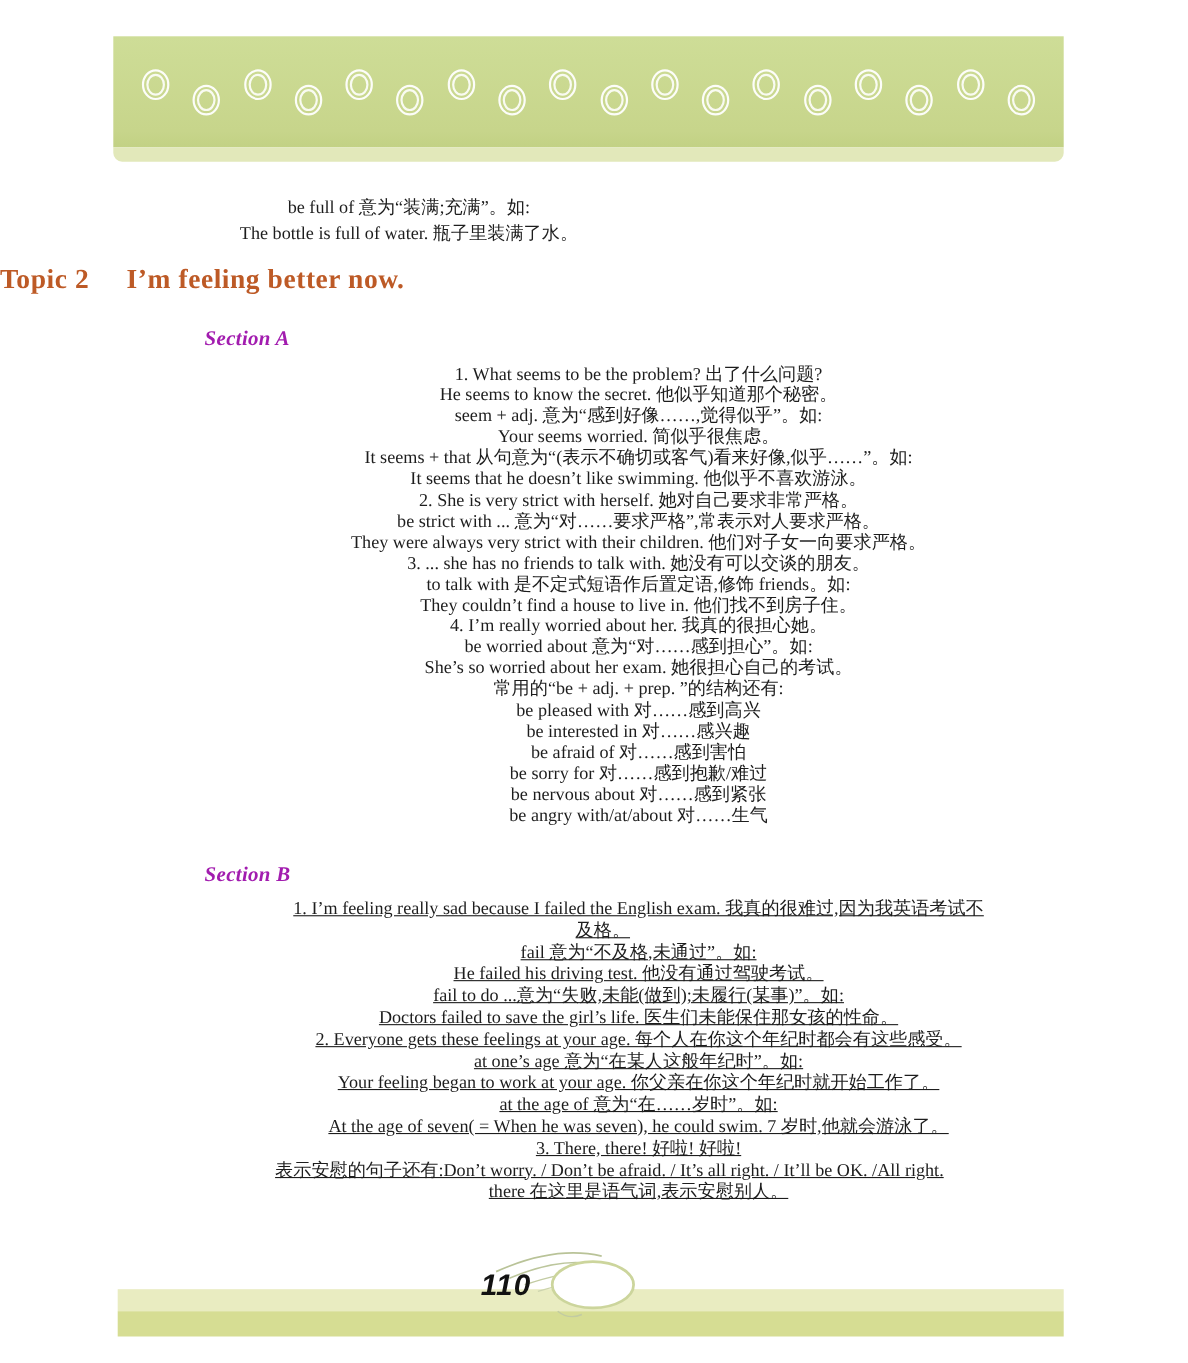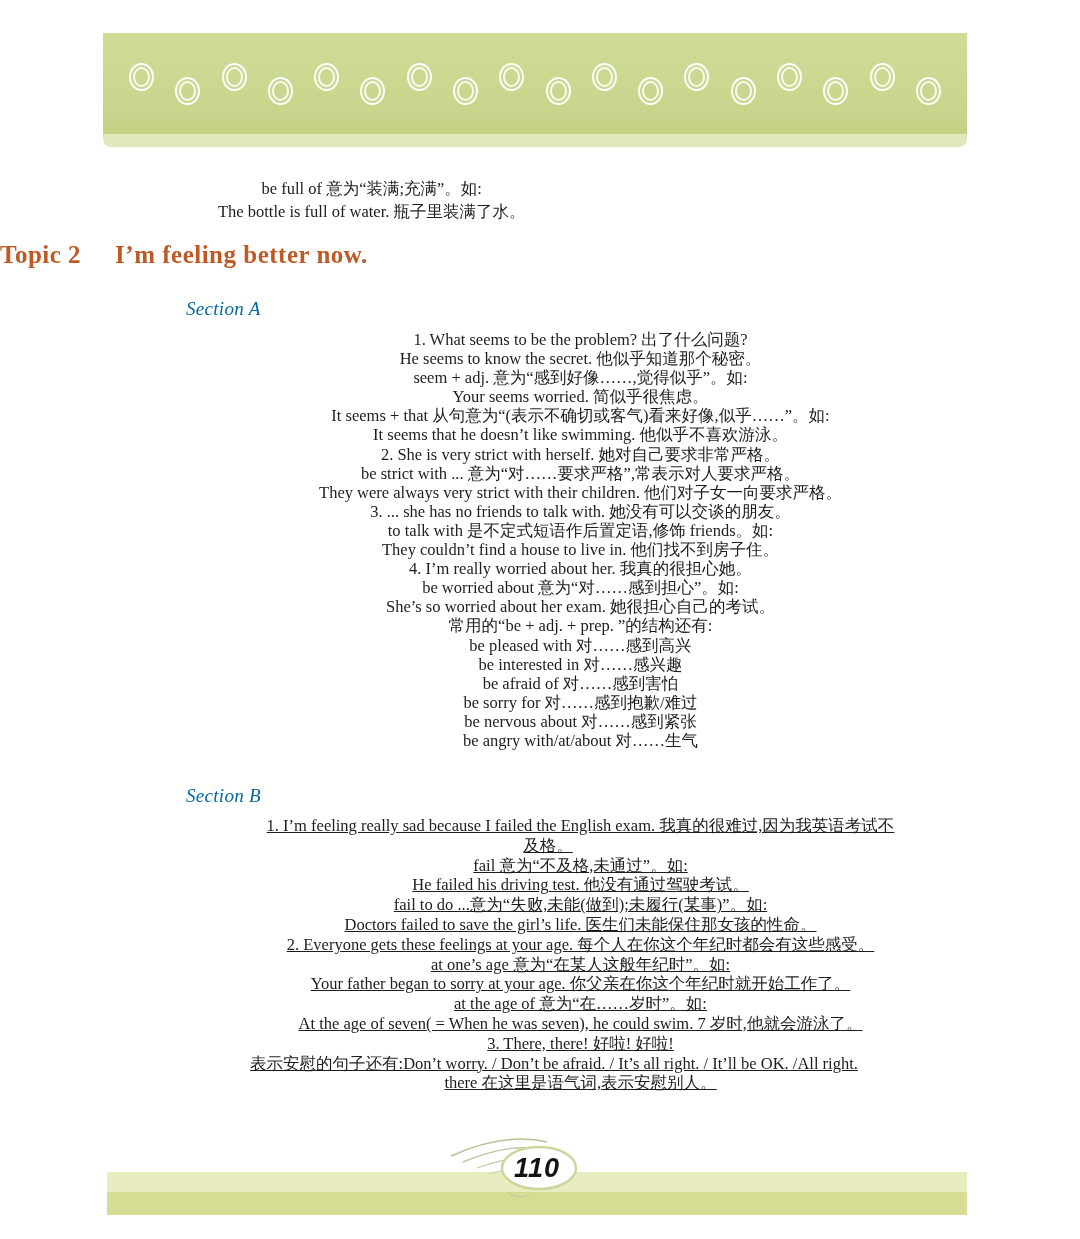--- a/index.html
+++ b/index.html
@@ -38,22 +38,22 @@
   .intro {
     position:absolute; left:153px; top:177px; font-size:16.5px; line-height:23px;
   }
   .topic-title {
     position:absolute; left:0; top:241px; width:1080px; 
     font-size:25px; font-weight:bold; color:#bd5a26; letter-spacing:.5px;
   }
   .topic-title .gap { display:inline-block; width:34px; }
 
   .section-heading {
-    position:absolute; left:186px; font-size:19px; font-weight:normal; font-style:italic;
-    color:#0369a1; letter-spacing:.3px;
+    position:absolute; left:186px; font-size:19px; font-weight:bold; font-style:italic;
+    color:#a21caf; letter-spacing:.3px;
   }
   #secA-h { top:298px; }
   #secB-h { top:785px; }
 
   .sec-lines { position:absolute; left:153px; width:790px; font-size:16.5px; }
   #secA-lines { top:330px; }
   #secA-lines .line { height:19.1px; line-height:19.1px; }
   #secB-lines { top:816px; }
   #secB-lines .line { height:19.8px; line-height:19.8px;text-decoration:underline; }
   .line { white-space:nowrap; padding-left:65px;text-align:center; }
@@ -65,21 +65,21 @@
   .footer-light {
     position:absolute; left:107px; top:1172px; width:860px; height:20px;
     background:#e9ecc1;
   }
   .footer-dark {
     position:absolute; left:107px; top:1192px; width:860px; height:23px;
     background:#d6dd93;
   }
   .badge-svg { position:absolute; left:437px; top:1128px; }
   .page-num {
-    position:absolute; left:437px; top:1153px; width:200px; text-align:center;
+    position:absolute; left:437px; top:1153px; width:200px; text-align:left;
     font-family:"Liberation Sans", sans-serif; font-weight:bold; font-style:italic;
     font-size:27px; color:#121212; letter-spacing:1px;
   }
 </style>
 </head>
 <body>
 
 <div class="header-band">
   <div class="rings">
       <span class="ring hi"></span>
@@ -140,21 +140,21 @@
 <div class="section-heading" id="secB-h">Section B</div>
 <div class="sec-lines" id="secB-lines">
     <div class="line">1. I’m feeling really sad because I failed the English exam. 我真的很难过,因为我英语考试不</div>
     <div class="line flush">及格。</div>
     <div class="line">fail 意为“不及格,未通过”。如:</div>
     <div class="line">He failed his driving test. 他没有通过驾驶考试。</div>
     <div class="line">fail to do ...意为“失败,未能(做到);未履行(某事)”。如:</div>
     <div class="line">Doctors failed to save the girl’s life. 医生们未能保住那女孩的性命。</div>
     <div class="line">2. Everyone gets these feelings at your age. 每个人在你这个年纪时都会有这些感受。</div>
     <div class="line">at one’s age 意为“在某人这般年纪时”。如:</div>
-    <div class="line">Your father began to sorry at your age. 你父亲在你这个年纪时就开始工作了。</div>
+    <div class="line">Your feeling began to work at your age. 你父亲在你这个年纪时就开始工作了。</div>
     <div class="line">at the age of 意为“在……岁时”。如:</div>
     <div class="line">At the age of seven( = When he was seven), he could swim. 7 岁时,他就会游泳了。</div>
     <div class="line">3. There, there! 好啦! 好啦!</div>
     <div class="line flush2">表示安慰的句子还有:Don’t worry. / Don’t be afraid. / It’s all right. / It’ll be OK. /All right.</div>
     <div class="line">there 在这里是语气词,表示安慰别人。</div>
   </div>
 
 <div class="footer-light"></div>
 <div class="footer-dark"></div>
 

